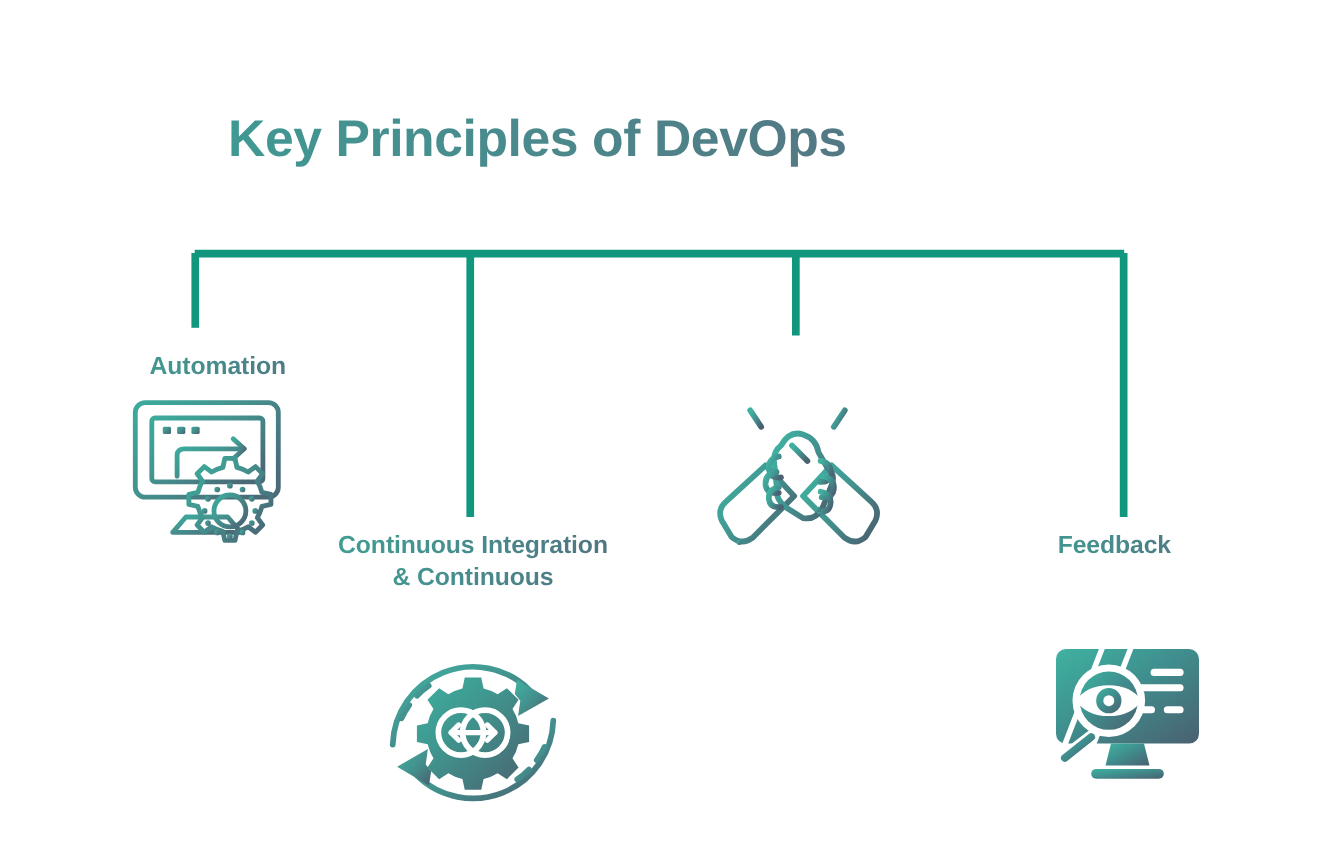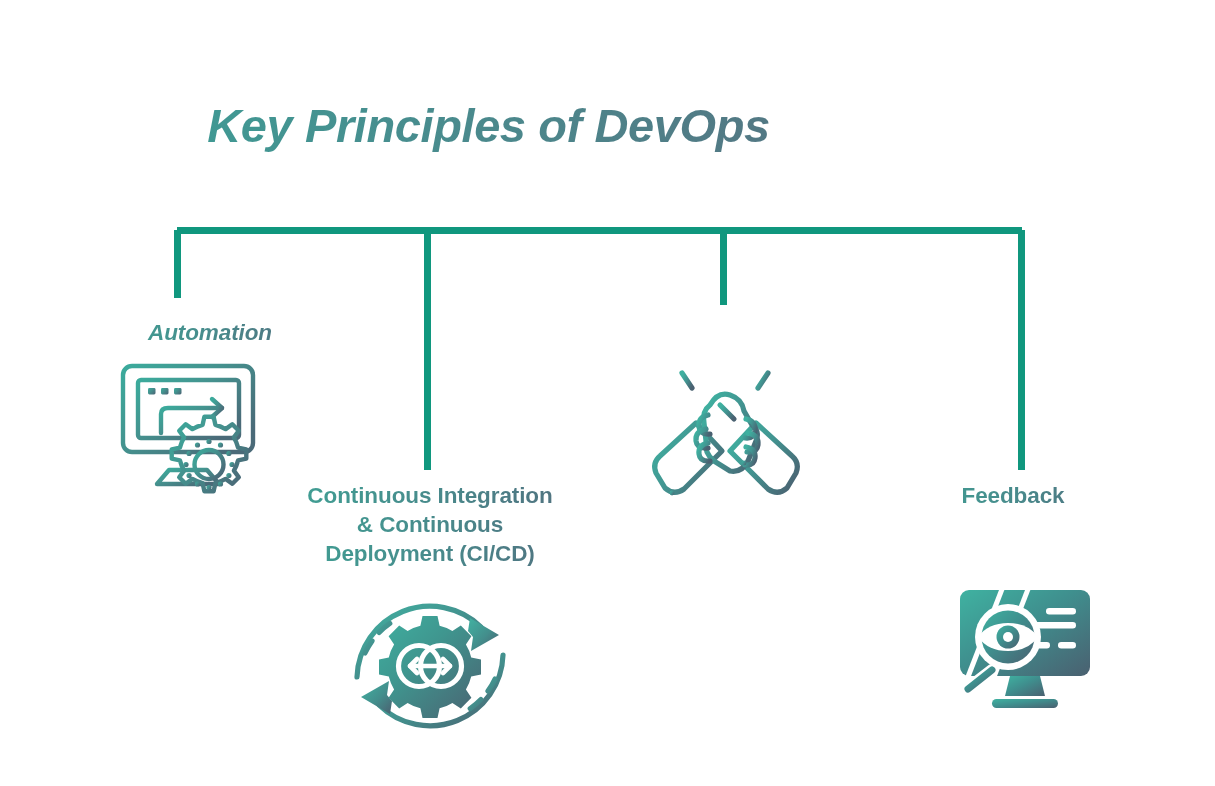--- a/index.html
+++ b/index.html
@@ -28,21 +28,20 @@
     text-align: center;
     font-size: 47px;
     font-weight: 700;
     letter-spacing: -0.4px;
     background: linear-gradient(90deg, #3aa095 0%, #3f9a94 18%, #4a8a8d 48%, #527a85 75%, #55707e 100%);
     -webkit-background-clip: text;
     background-clip: text;
     color: transparent;
     -webkit-text-fill-color: transparent;
     white-space: nowrap;
-    font-style: italic;
   }
 
   
   #connectors {
     position: absolute;
     left: 0;
     top: 0;
     width: 1215px;
     height: 786px;
     pointer-events: none;
@@ -56,21 +55,21 @@
     font-weight: 700;
     line-height: 29px;
     letter-spacing: -0.1px;
     background: linear-gradient(90deg, #3f9f93 0%, #46908e 40%, #4d7c85 78%, #52727f 100%);
     -webkit-background-clip: text;
     background-clip: text;
     color: transparent;
     -webkit-text-fill-color: transparent;
   }
 
-  #label-automation   { left: 110px;  top: 318px; width: 200px; font-style: italic; }
+  #label-automation   { left: 98px;  top: 318px; width: 200px; }
   #label-cicd         { left: 289px; top: 481px; width: 282px; text-align: center; }
   #label-collab       { left: 628px; top: 318px; width: 200px; }
   #label-monitoring   { left: 913px; top: 481px; width: 200px; }
 
   
   .icon { position: absolute; }
   #icon-automation  { left: 112px; top: 358px; width: 160px; height: 142px; }
   #icon-cicd        { left: 339px; top: 585px; width: 182px; height: 162px; }
   #icon-collab      { left: 648px; top: 365px; width: 156px; height: 146px; }
   #icon-monitoring  { left: 952px; top: 586px; width: 146px; height: 128px; }
@@ -92,21 +91,20 @@
       <line x1="723.5" y1="230" x2="723.5" y2="305"></line>
       <line x1="1021.5" y1="230" x2="1021.5" y2="470"></line>
     </g>
   </svg>
 
   <div id="label-automation" class="branch-label">Automation</div>
 
   <div id="label-cicd" class="branch-label">
     <div>Continuous Integration</div>
     <div>&amp; Continuous</div>
-    <div>Deployment (CI/CD)</div>
   </div>
 
 
   <div id="label-monitoring" class="branch-label">
     <div>Feedback</div>
   </div>
 
   <svg id="icon-automation" class="icon" viewBox="0 0 160 142" width="160" height="142">
     <defs>
       <linearGradient id="gAuto" x1="0" y1="0" x2="1" y2="0.75">

